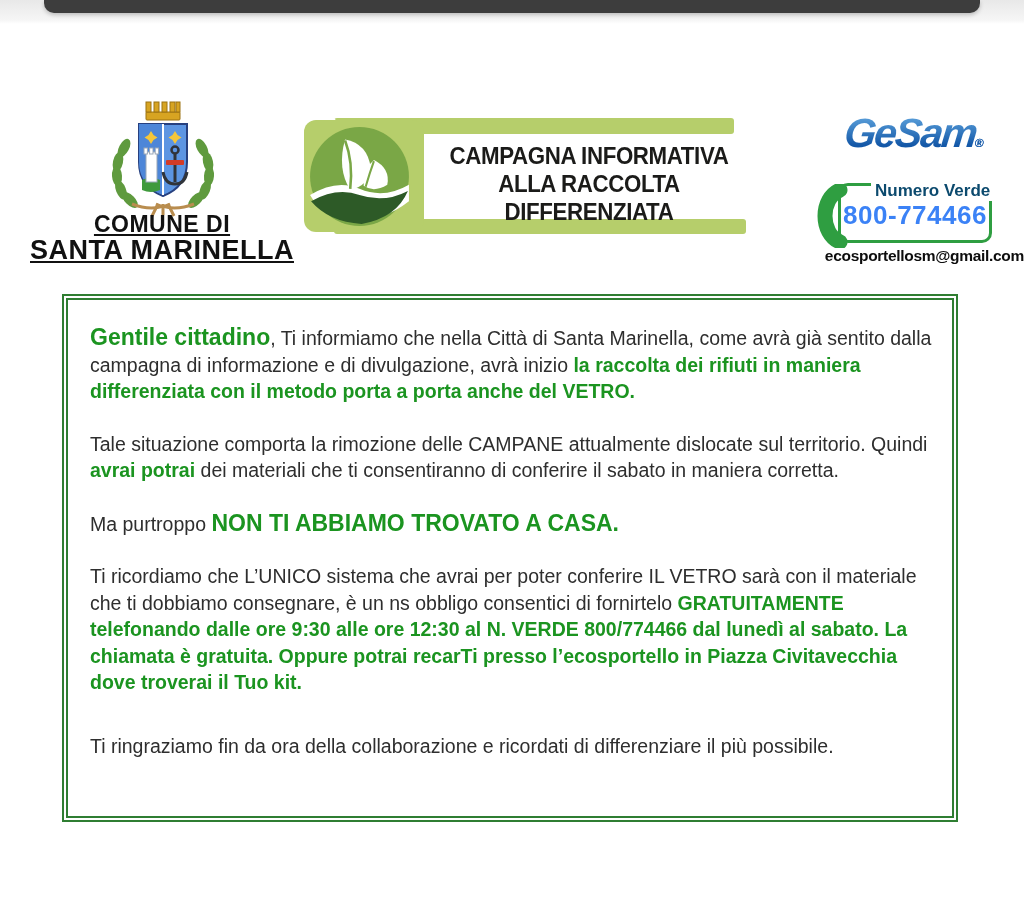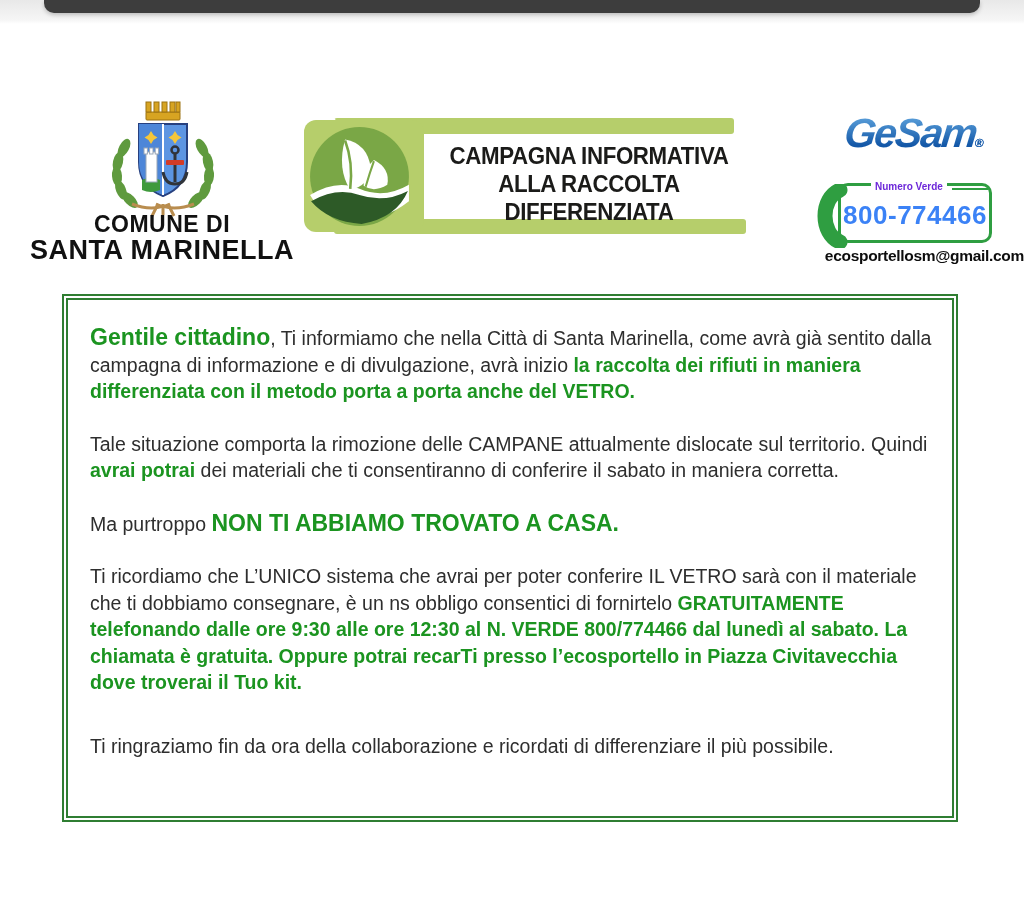--- a/index.html
+++ b/index.html
@@ -11,21 +11,21 @@
 
   
   .top-strip { position:absolute; left:0; top:0; width:1024px; height:24px;
     background:linear-gradient(#e8e8e8,#f6f6f6 85%,#fff); }
   .top-bar { position:absolute; left:44px; top:0; width:936px; height:13px;
     background:#3d3d3d; border-radius:0 0 10px 10px; box-shadow:0 2px 4px rgba(0,0,0,.22); }
 
   
   .crest { position:absolute; left:102px; top:100px; width:122px; height:118px; }
   .muni-name { position:absolute; left:8px; top:212px; width:308px; text-align:center;
-    color:#111; font-weight:bold; line-height:1.05; }
+    color:#111; font-weight:bold; line-height:1.05;text-decoration:underline; }
   .muni-name .l1 { font-size:23px; letter-spacing:.5px; }
   .muni-name .l2 { font-size:27px; letter-spacing:.5px; }
 
   
   .banner { position:absolute; left:300px; top:112px; width:450px; height:128px; }
   .bar-top { position:absolute; left:34px; top:6px; width:400px; height:16px;
     background:#b6ce6b; border-radius:3px; clip-path:polygon(14px 100%,0 0,100% 0,100% 100%); }
   .bar-bottom { position:absolute; left:34px; top:107px; width:412px; height:15px;
     background:#b6ce6b; border-radius:3px; }
   .block { position:absolute; left:4px; top:8px; width:120px; height:112px;
@@ -41,21 +41,21 @@
     transform:skewX(-6deg);
     color:#1b67b8;
     background:linear-gradient(#5ea3dd 10%,#1458a8 70%);
     -webkit-background-clip:text; background-clip:text; -webkit-text-fill-color:transparent;
     text-align:center; }
   .gesam .reg { font-size:12px; font-style:normal; letter-spacing:0;
     -webkit-text-fill-color:#1458a8; vertical-align:baseline; }
   .nv-box { position:absolute; left:838px; top:183px; width:154px; height:60px;
     border:3px solid #2f9e41; border-radius:10px; background:#fff; }
   .nv-label { position:absolute; left:871px; top:181px; padding:0 4px; background:#fff;
-    color:#6d28d9; font-weight:bold; font-size:10px; }
+    color:#0c4a6e; font-weight:bold; font-size:17px; }
   .nv-rule { position:absolute; left:952px; top:188px; width:36px; height:2px; background:#2f9e41; }
   .nv-number { position:absolute; left:838px; top:200px; width:154px; text-align:center;
     color:#3b82f6; font-weight:bold; font-size:26px; letter-spacing:.5px; }
   .phone-icon { position:absolute; left:812px; top:184px; width:36px; height:64px; }
   .email { position:absolute; left:812px; top:247px; width:212px; text-align:right;
     color:#0d0d0d; font-weight:bold; font-size:15.5px; letter-spacing:-.3px; }
 
   
   .letter-box { position:absolute; left:62px; top:294px; width:896px; height:528px;
     border:6px double #2f7e32; padding:24px 14px 0 22px; }

